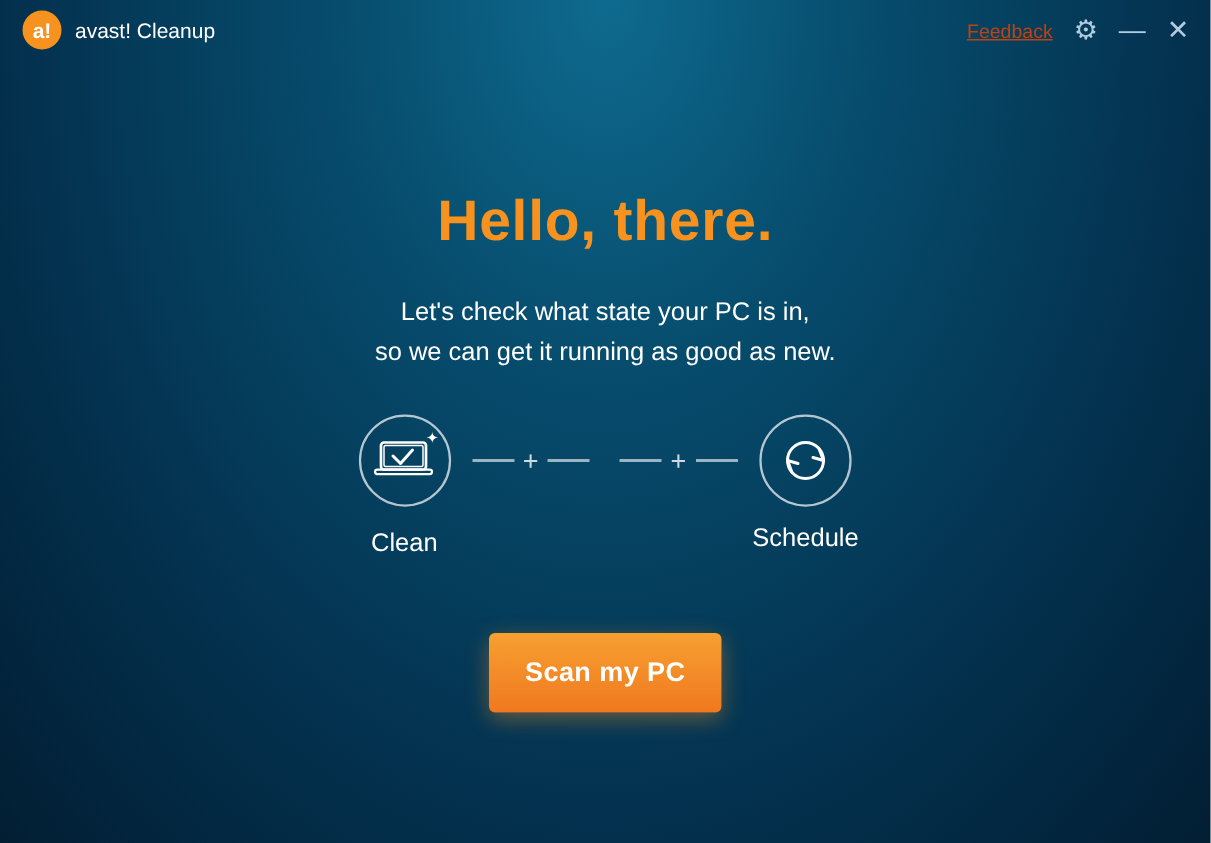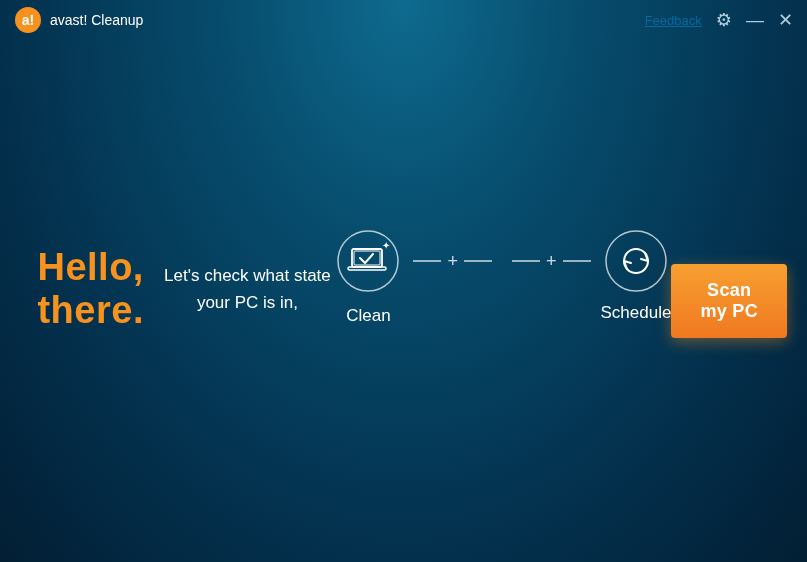--- a/index.html
+++ b/index.html
@@ -40,39 +40,39 @@
       font-weight: 400;
     }
 
     .titlebar-right {
       display: flex;
       align-items: center;
       gap: 14px;
     }
 
     .feedback-link {
-      color: #0369a1;
+      color: #c2410c;
       font-size: 13px;
       text-decoration: underline;
       cursor: pointer;
     }
 
     .titlebar-icon {
       color: #b0cde0;
       font-size: 18px;
       cursor: pointer;
       line-height: 1;
     }
 
     
     .main-content {
       display: flex;
-      flex-direction: row;
-      align-items: center;
-      justify-content: space-between;
+      flex-direction: column;
+      align-items: center;
+      justify-content: center;
       height: calc(562px - 40px);
       padding: 20px;
       text-align: center;
     }
 
     .greeting {
       font-size: 38px;
       font-weight: 700;
       color: #f7921e;
       margin-bottom: 24px;
@@ -175,20 +175,21 @@
     <span class="titlebar-icon">✕</span>
   </div>
 </div>
 
 <div class="main-content">
 
   <h1 class="greeting">Hello, there.</h1>
 
   <p class="subtitle">
     <span>Let's check what state your PC is in,</span><br>
+    <span>so we can get it running as good as new.</span>
   </p>
 
   <div class="steps-row">
 
     <div class="step">
       <div class="clean-icon-wrap">
         <svg width="64" height="64" viewBox="0 0 64 64" xmlns="http://www.w3.org/2000/svg">
           <circle cx="32" cy="32" r="30" fill="none" stroke="rgba(255,255,255,0.7)" stroke-width="1.5"></circle>
 
           <rect x="16" y="20" width="30" height="18" rx="2" fill="none" stroke="white" stroke-width="1.8"></rect>

